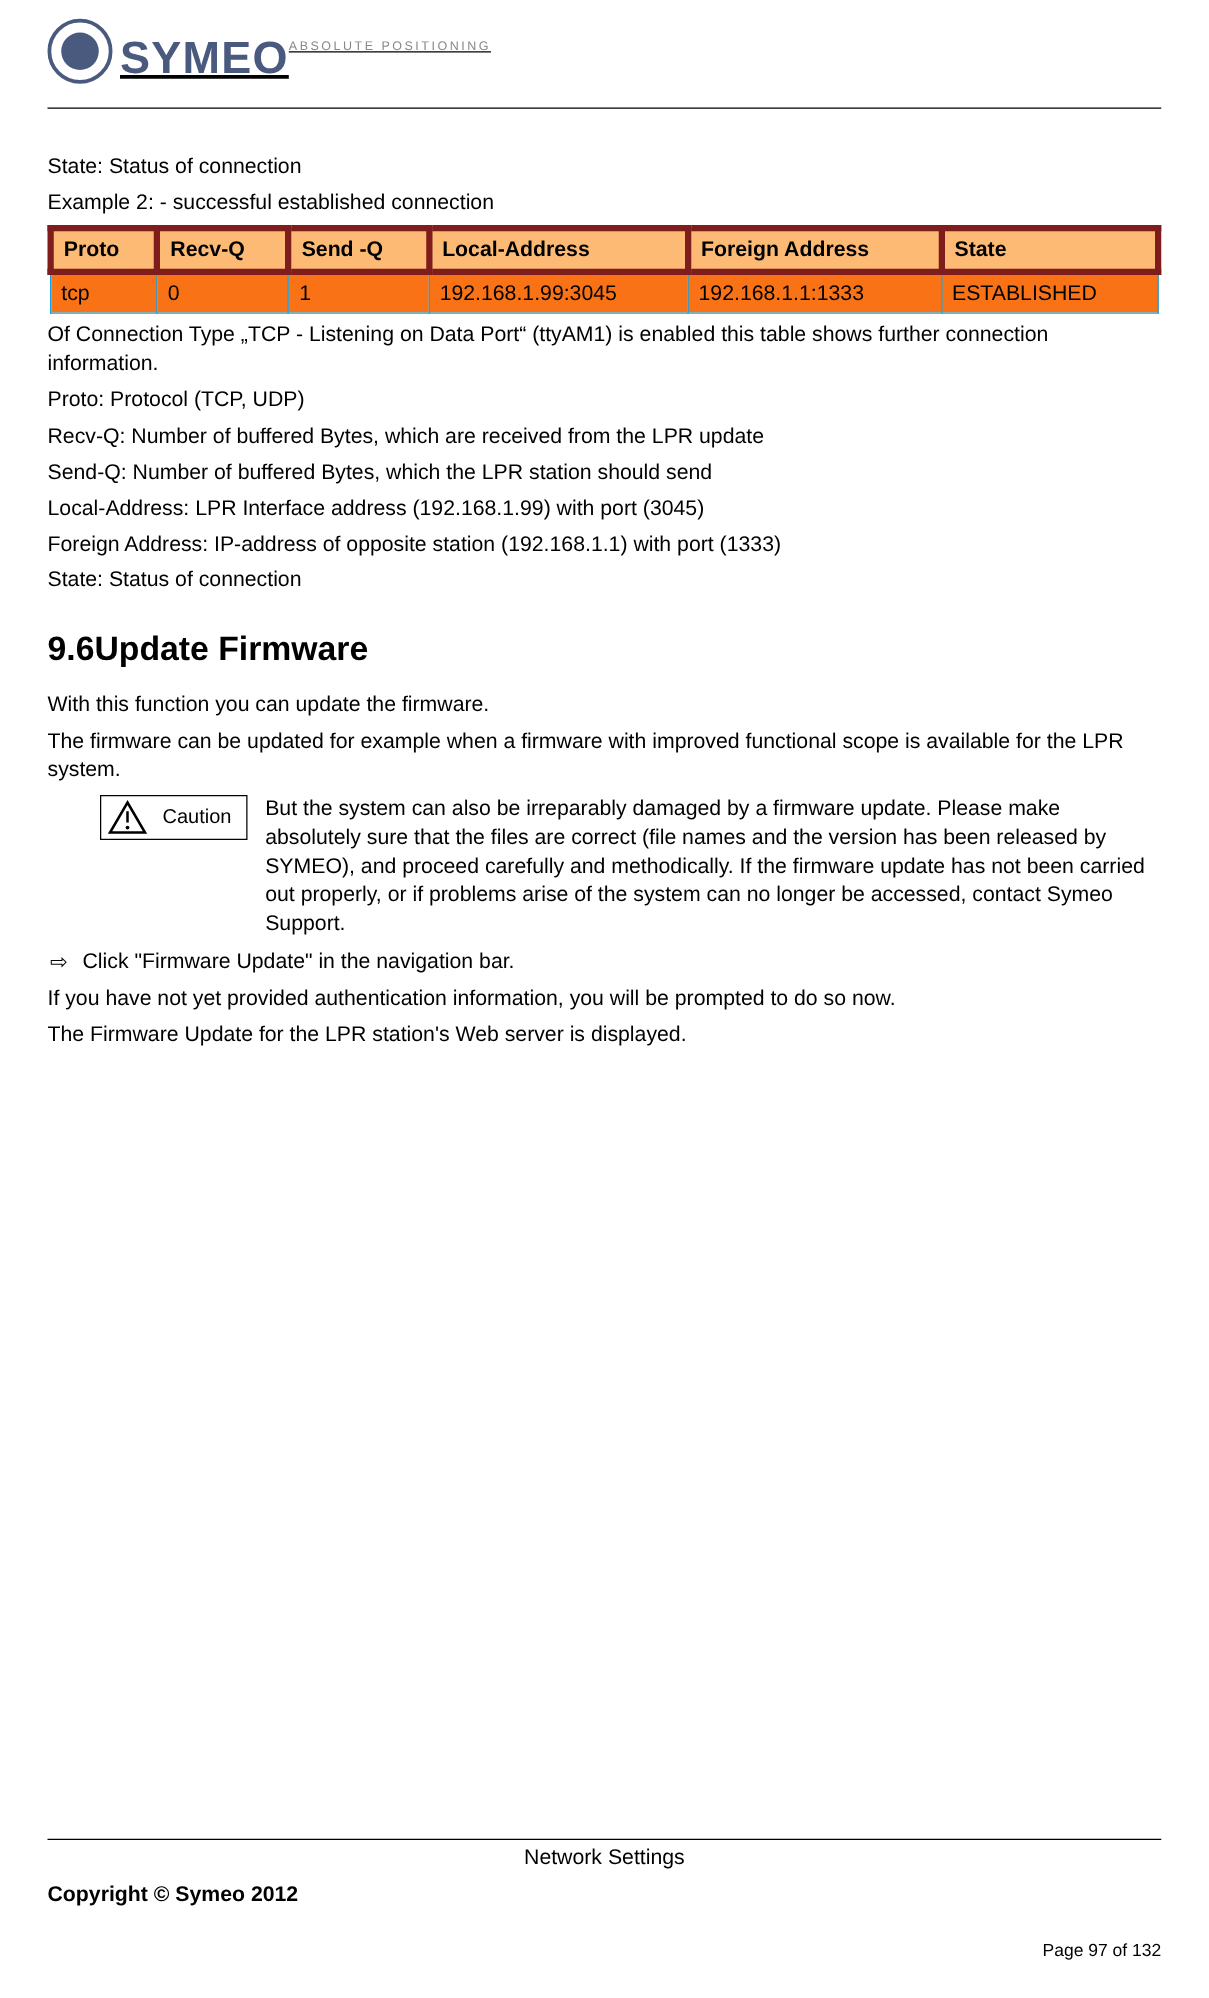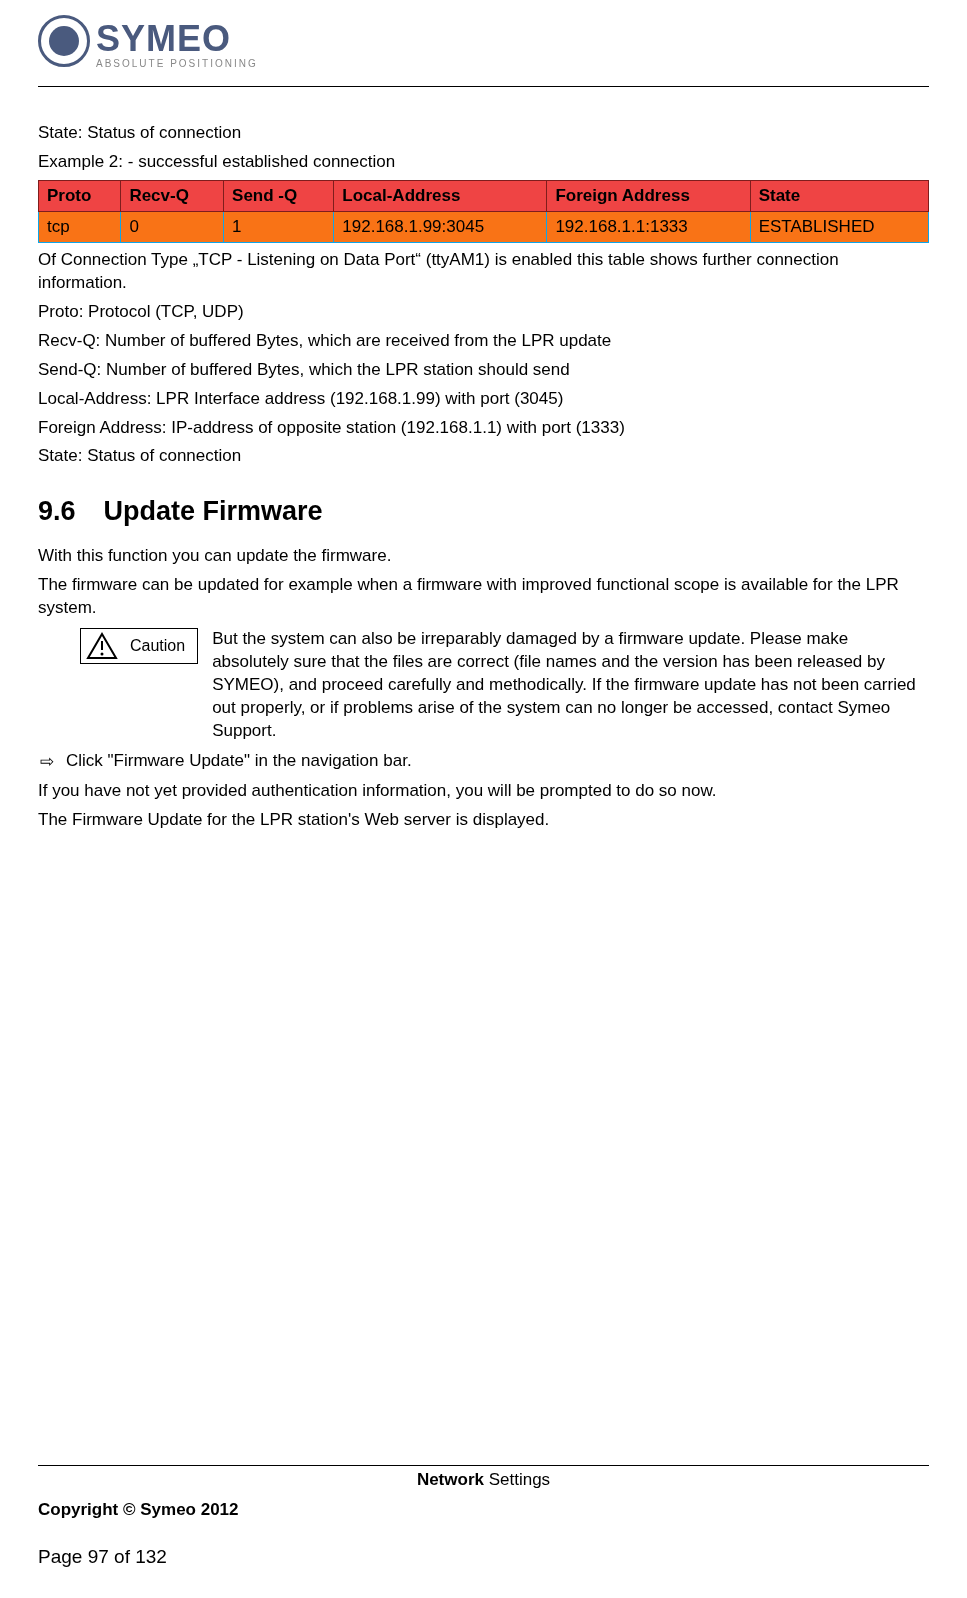--- a/index.html
+++ b/index.html
@@ -40,21 +40,21 @@
       top: -5px;
     }
     .logo-circle-inner {
       width: 30px;
       height: 30px;
       border-radius: 50%;
       background: #4a5a7e;
     }
     .logo-text-wrap {
       display: flex;
-      flex-direction: column;
+      text-decoration: underline;
     }
     .logo-symeo {
       font-family: Arial, sans-serif;
       font-weight: bold;
       font-size: 36px;
       color: #4a5a7e;
       letter-spacing: 1px;
       line-height: 0.9;
     }
     .logo-sub {
@@ -73,34 +73,34 @@
     .content p {
       margin: 6px 0;
       line-height: 1.35;
     }
     .bold { font-weight: normal; }
     .section-heading {
       font-size: 27px;
       font-weight: bold;
       margin: 28px 0 18px 0;
     }
-    .section-num { display: inline-block; margin-right: 28px; }
+    .section-num { display: inline-block; }
     table.conn {
       border-collapse: collapse;
       width: 100%;
       margin: 4px 0 2px 0;
       font-size: 17px;
     }
     table.conn th {
-      background: #ef4444;
+      background: #fdba74;
       color: #000;
       font-weight: bold;
       text-align: left;
       padding: 5px 8px;
-      border: 1px solid #7f1d1d;
+      border: 5px solid #7f1d1d;
     }
     table.conn td {
       background: #f97316;
       padding: 5px 8px;
       border: 1px solid #0ea5e9;
     }
     .caution-row {
       display: flex;
       align-items: flex-start;
       gap: 14px;
@@ -148,30 +148,30 @@
     }
     .footer-top-rule {
       border-top: 1.5px solid #000;
       margin-bottom: 4px;
     }
     .footer-section {
       text-align: center;
       font-size: 17px;
       margin-bottom: 10px;
     }
-    .footer-section b { font-weight: bold; }
+    .footer-section b { font-weight: normal; }
     .footer-copy {
       text-align: left;
       font-size: 17px;
       font-weight: bold;
       margin-bottom: 26px;
     }
     .footer-page {
-      text-align: left;
-      font-size: 19px;
+      text-align: right;
+      font-size: 14px;
     }
   </style>
 </head>
 <body>
 
 <div class="page">
   <div class="header">
     <div class="logo-block">
       <div class="logo-circle-outer">
         <div class="logo-circle-inner"></div>

